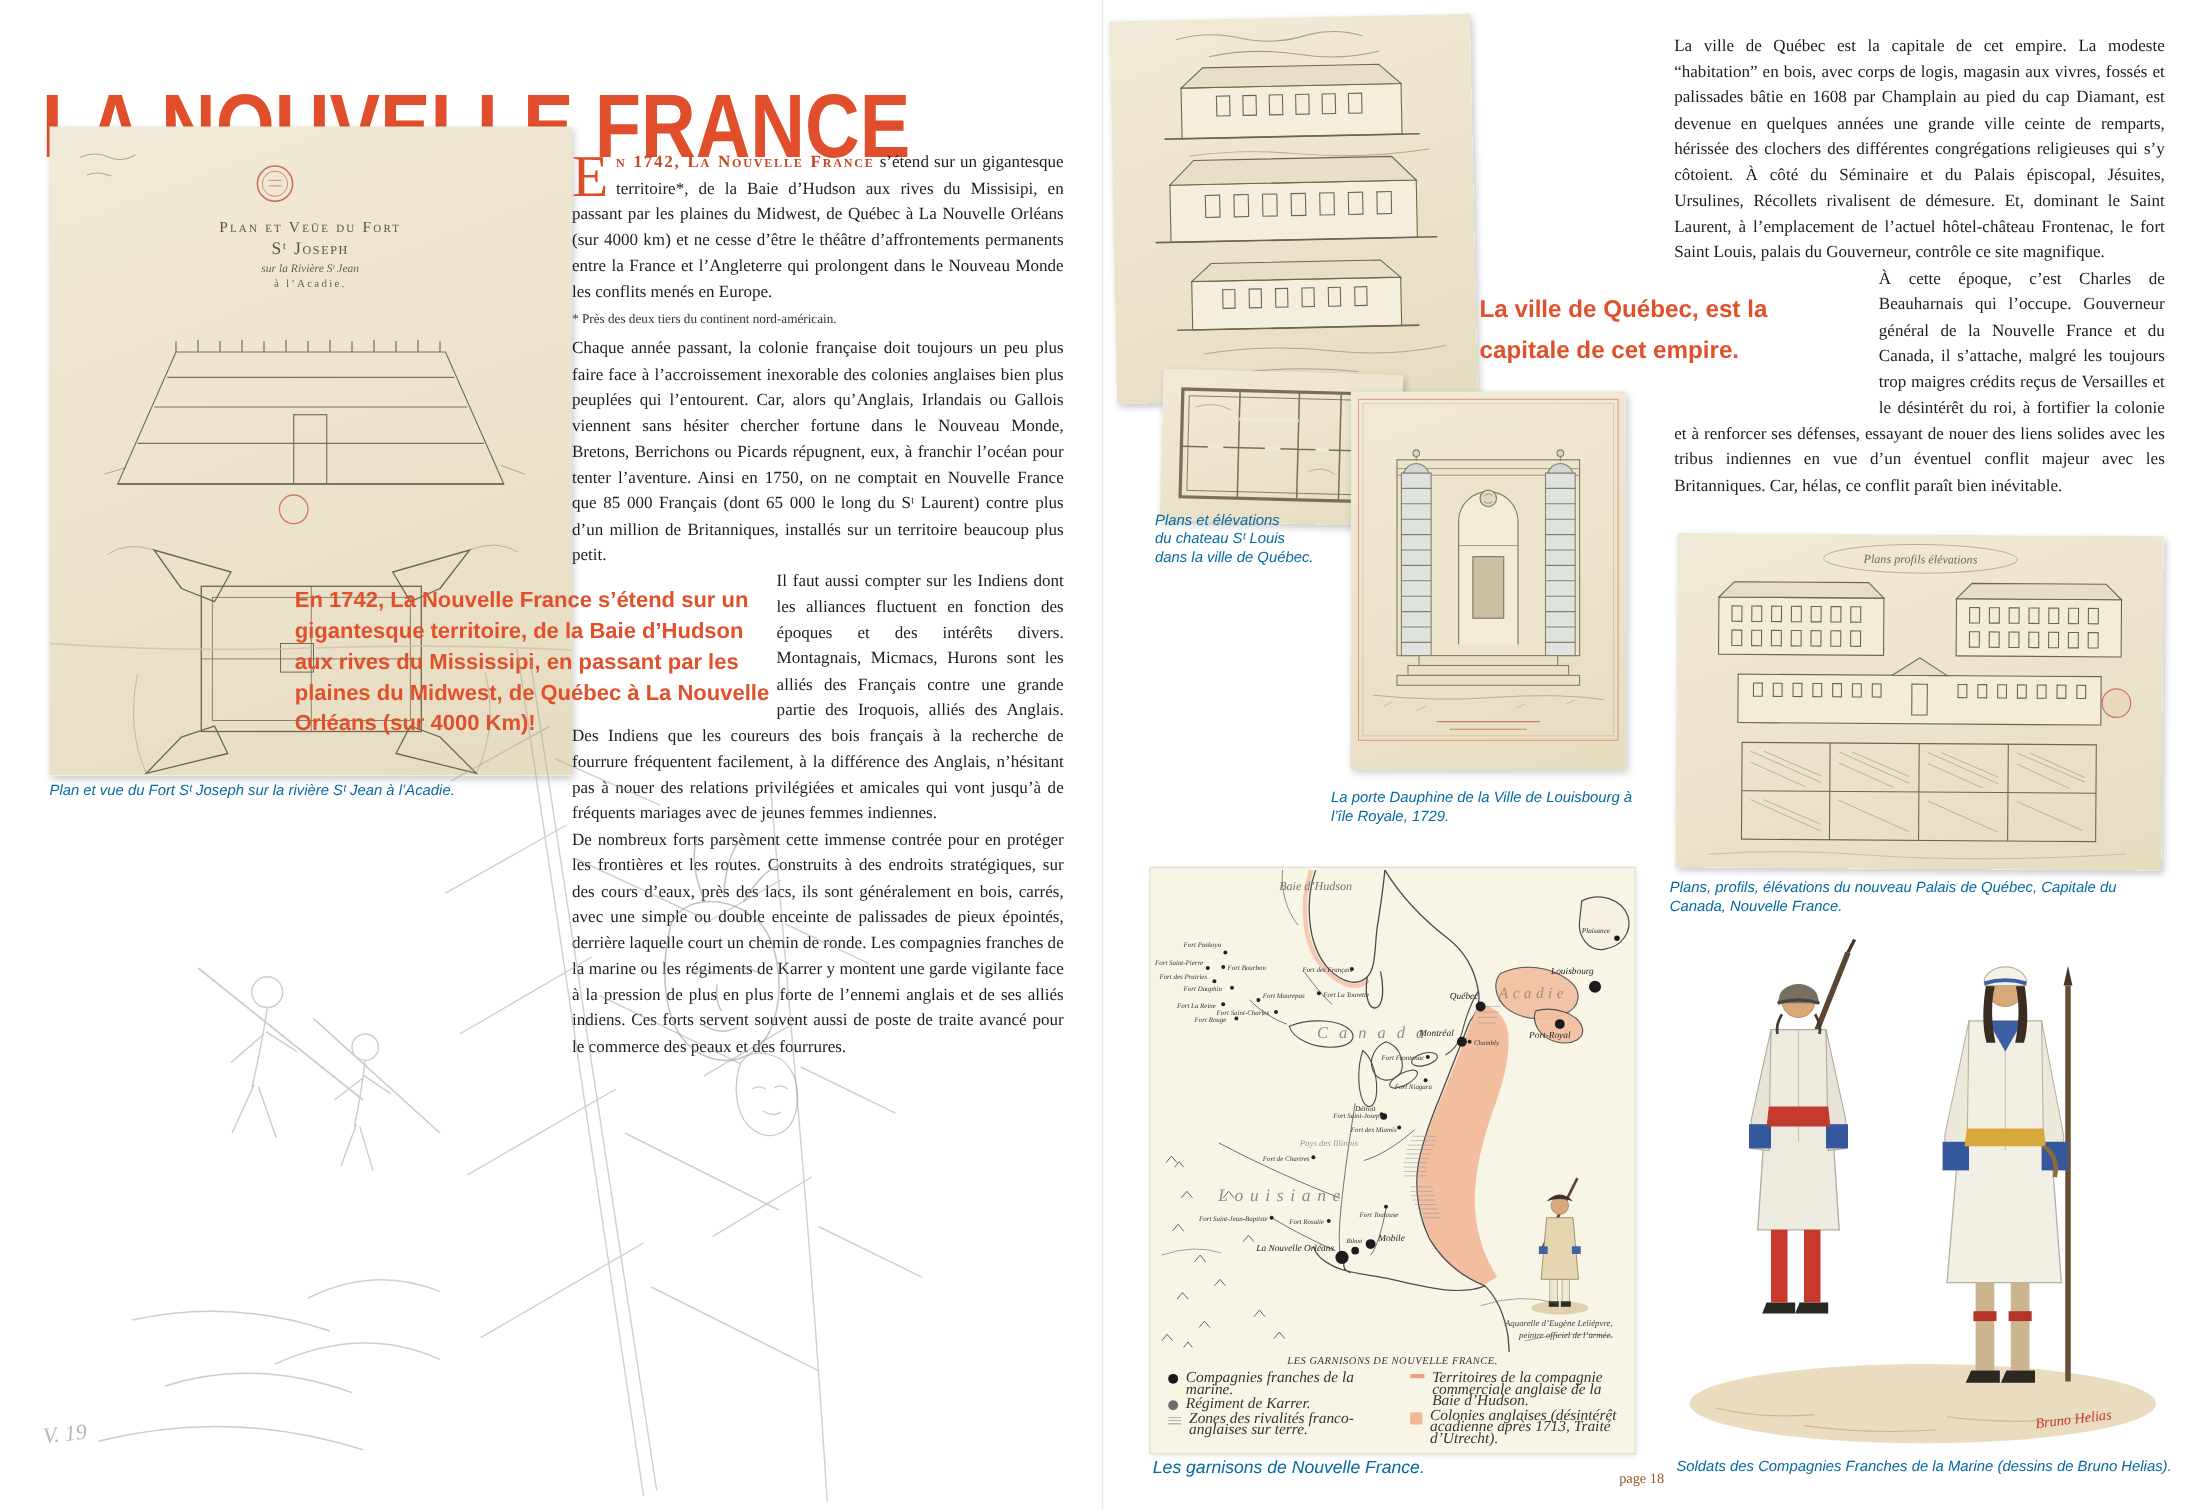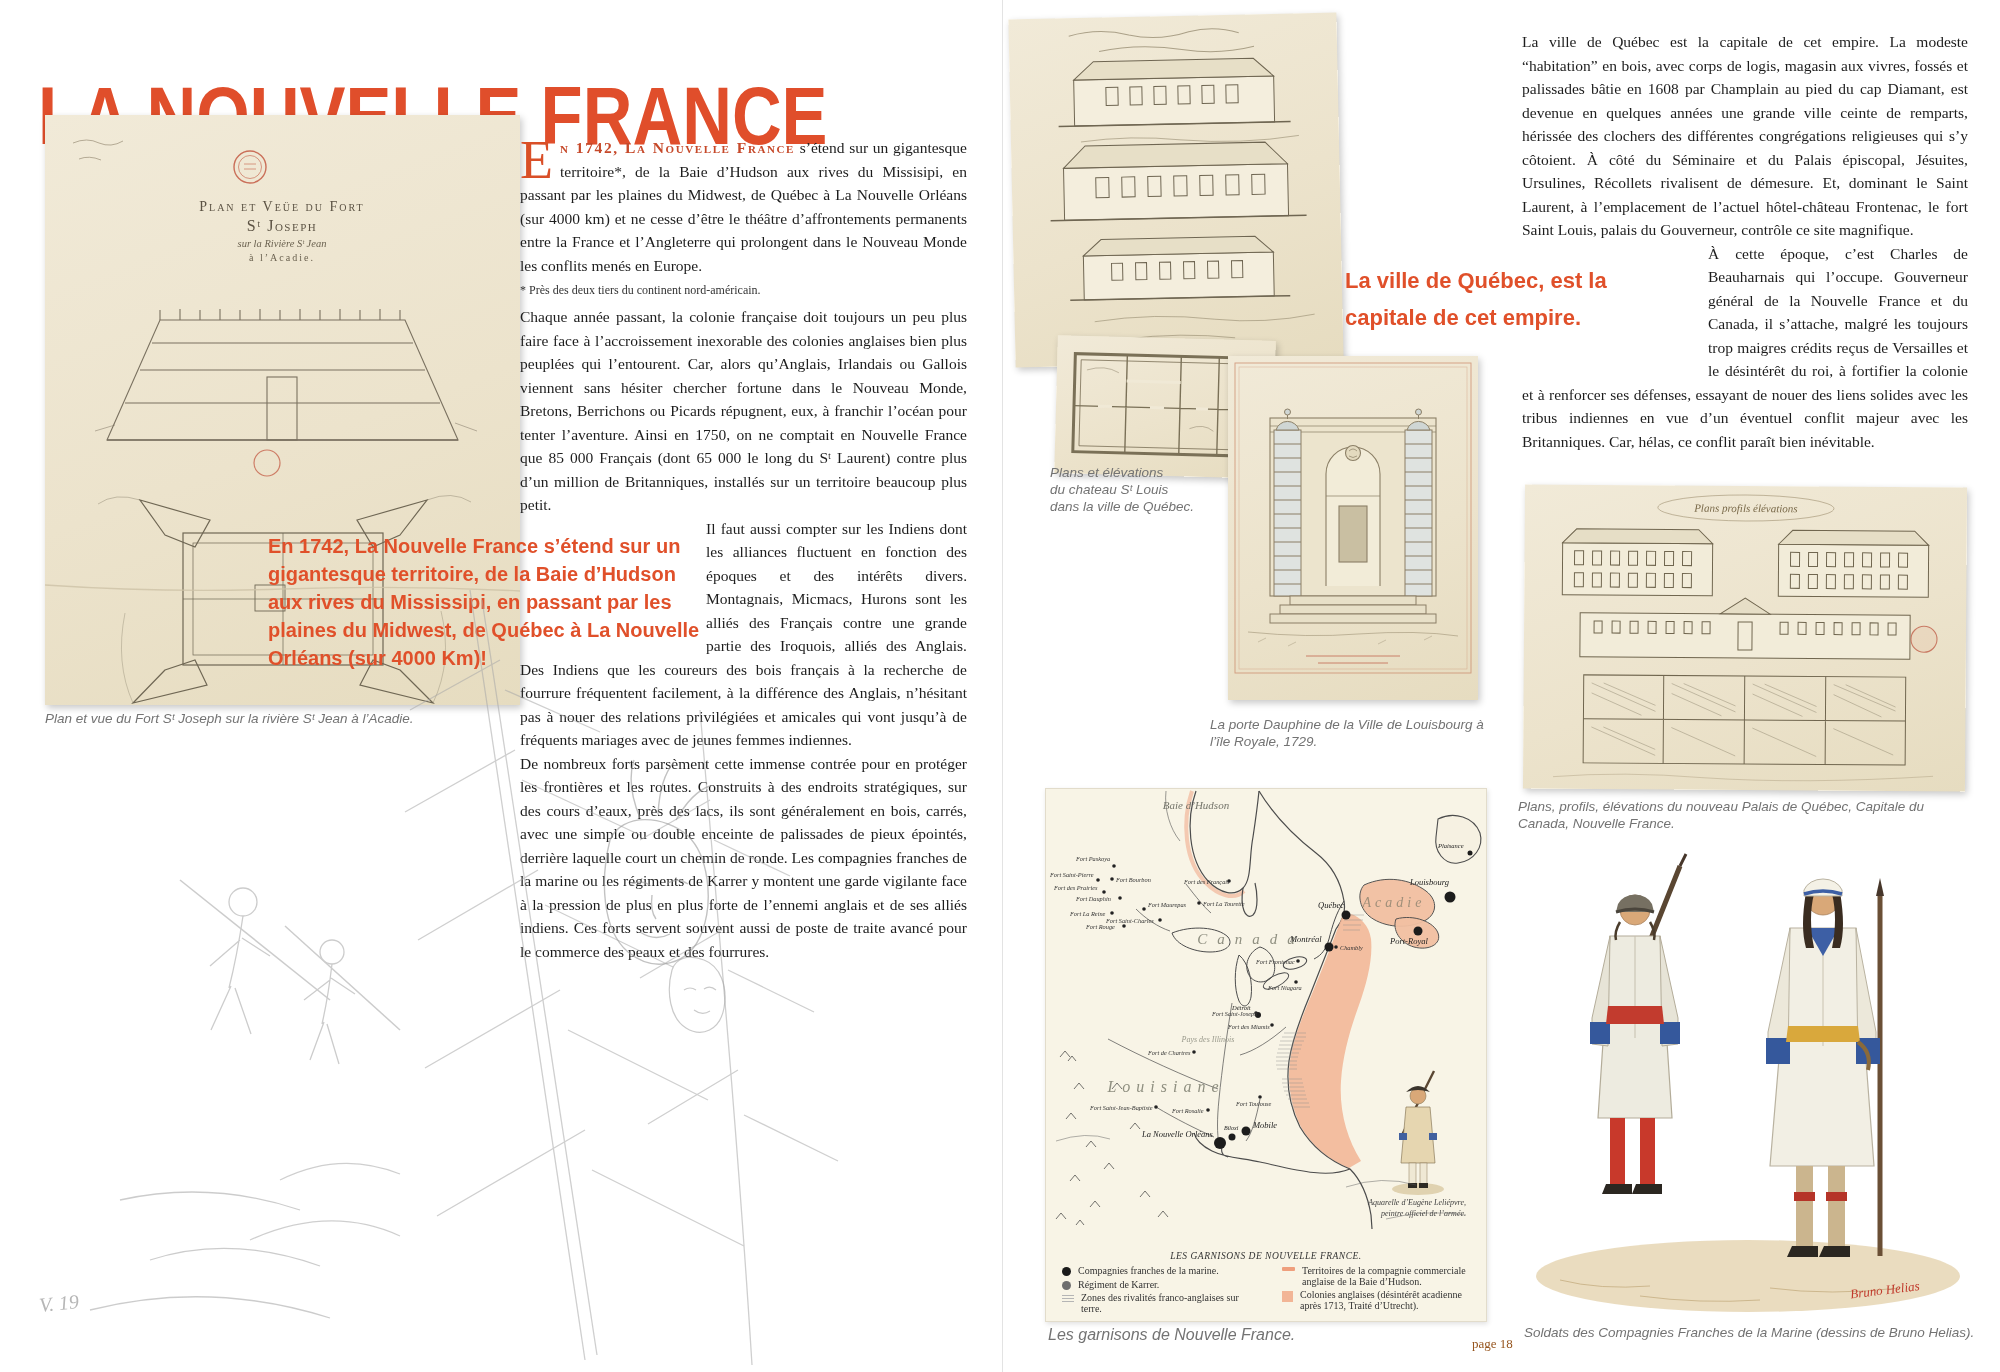--- a/index.html
+++ b/index.html
@@ -15,34 +15,34 @@
   .body-text p{margin:0;}
   .dropcap{float:left;font-size:54px;line-height:42px;padding:3px 7px 0 0;color:#d94f28;}
   .lead{color:#c6492a;font-variant:small-caps;letter-spacing:1.6px;font-weight:600;}
   .footnote{font-size:12px;line-height:16px;margin:5px 0 7px !important;text-align:left !important;color:#333;}
   .spacer-l{float:left;width:186px;height:118px;}
   .spacer-r{float:left;width:186px;height:121px;}
   .pq{position:absolute;font-family:"Liberation Sans",sans-serif;font-weight:700;color:#e0502a;}
   .pq-left{left:268px;top:532px;width:438px;font-size:20px;line-height:28px;text-align:left;}
   .pq-right{left:1345px;top:262px;width:372px;font-size:22px;line-height:37px;text-align:left;}
   .caption{position:absolute;font-family:"Liberation Sans",sans-serif;font-style:italic;
-           color:#737373;font-size:13.5px;line-height:17px;}
+           color:#0369a1;font-size:13.5px;line-height:17px;}
   .pagenum{position:absolute;left:1472px;top:1336px;font-size:13px;color:#96551e;}
 
   
   .sheet{position:absolute;background:linear-gradient(160deg,#f1ead8 0%,#ece3cc 55%,#e6dcc0 100%);
          box-shadow:2px 3px 7px rgba(0,0,0,.22);}
   .map-panel{position:absolute;left:1045px;top:788px;width:440px;height:532px;
              background:#f8f4e6;border:1px solid #e2dccb;box-shadow:1px 2px 5px rgba(0,0,0,.12);}
   .map-legend{position:absolute;left:0;right:0;bottom:4px;font-family:"Liberation Serif",serif;}
   .legend-title{text-align:center;font-style:italic;font-size:9.5px;letter-spacing:.5px;color:#333;margin-bottom:2px;}
   .legend-cols{display:flex;}
   .legend-col{flex:1;padding:0 8px 0 16px;}
-  .legend-item{display:flex;align-items:flex-start;gap:7px;margin:3px 0;
-               font-size:10px;line-height:10.5px;color:#333;}
+  .legend-item{display:flex;align-items:flex-start;gap:7px;margin:3px 0;font-style:italic;
+               font-size:14px;line-height:10.5px;color:#333;}
   .sym{flex:0 0 auto;margin-top:1px;}
   .sym-dot-black{width:9px;height:9px;border-radius:50%;background:#1a1a1a;}
   .sym-dot-gray{width:9px;height:9px;border-radius:50%;background:#6e6e6e;}
   .sym-hatch{width:12px;height:8px;background:repeating-linear-gradient(0deg,#b5b5b5 0 1px,transparent 1px 3px);}
   .sym-dash{width:13px;height:4px;background:#ef9f7d;border-radius:1px;}
   .sym-square{width:11px;height:11px;background:#f2b596;}
   .divider{position:absolute;left:1002px;top:0;width:1px;height:1372px;background:#e3e3e3;}
   svg text{font-family:"Liberation Serif",serif;}
 </style>
 </head>

